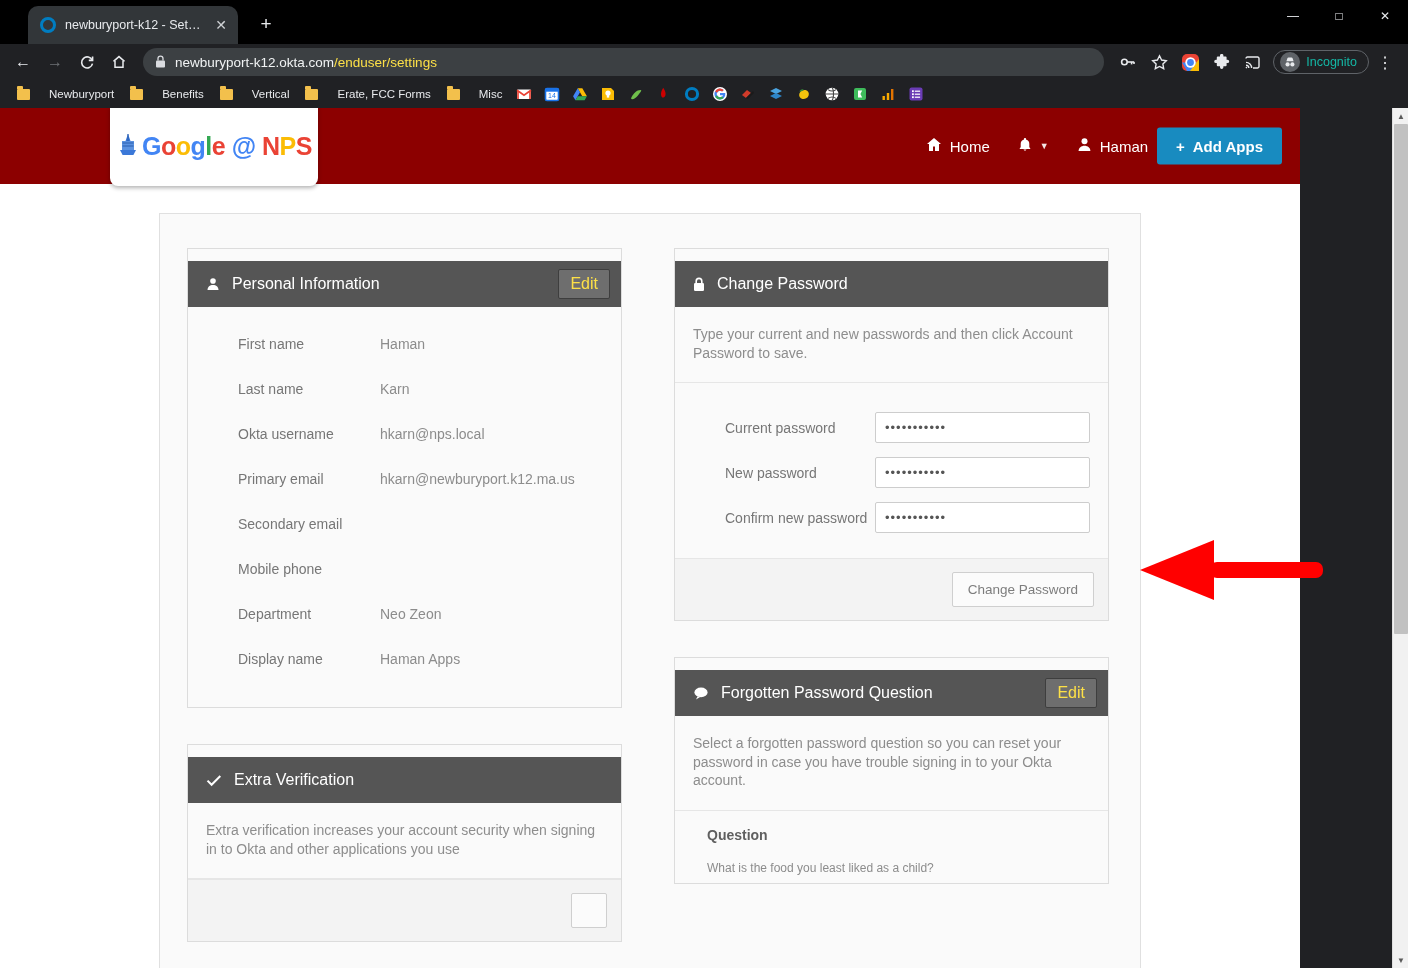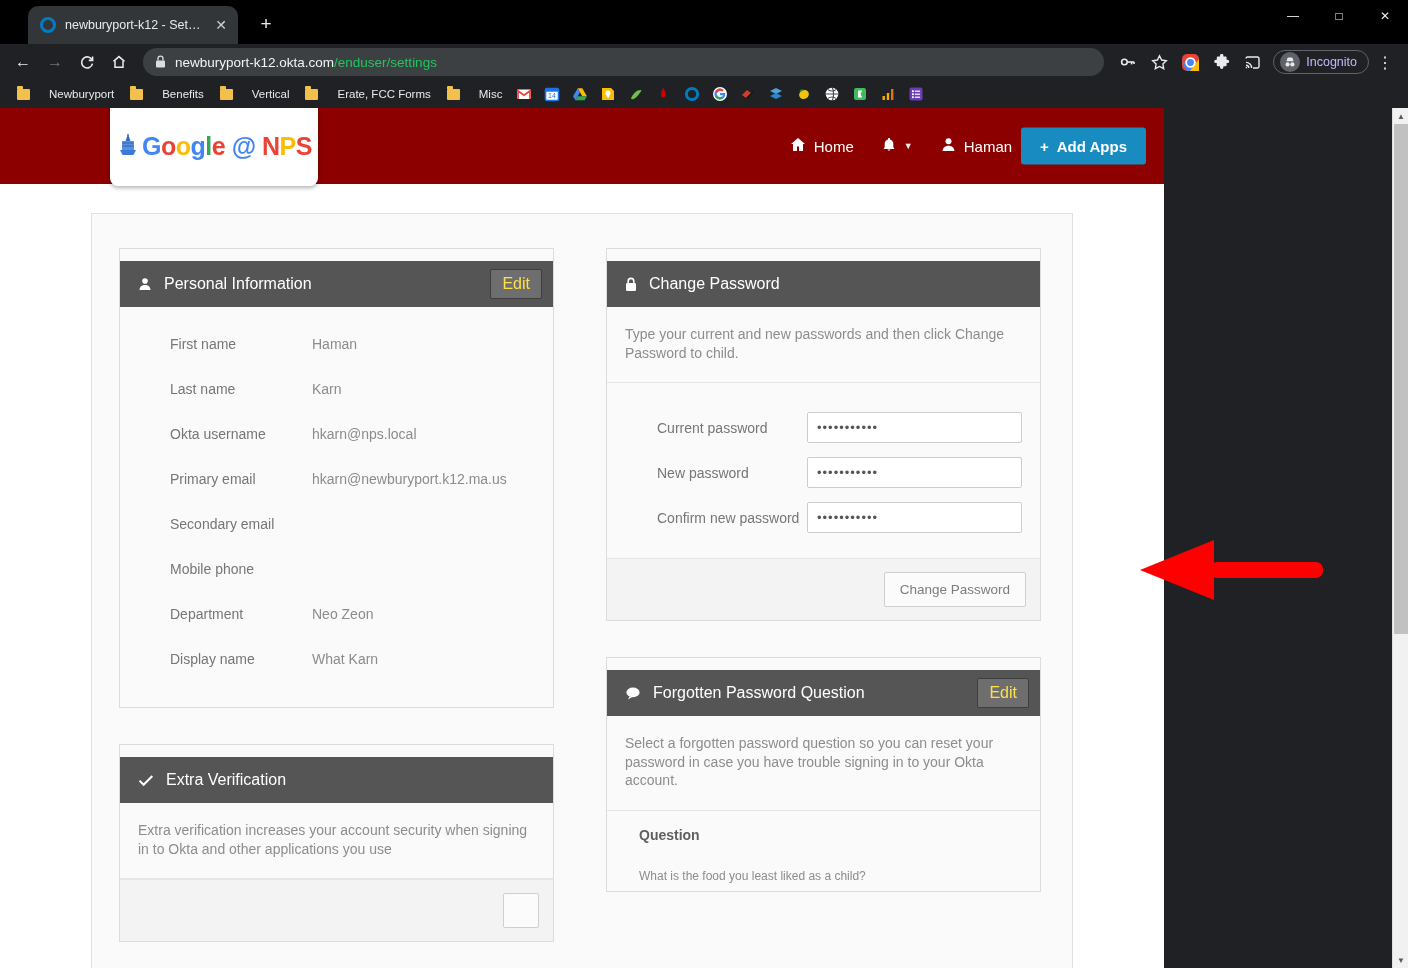--- a/index.html
+++ b/index.html
@@ -58,26 +58,26 @@
   }
   .tb-icon.dim { color: #6e7275; }
   .omnibox {
     flex: 1; height: 28px; background: #3c4043; border-radius: 14px;
     display: flex; align-items: center; padding: 0 12px; gap: 9px;
     margin: 0 7px; min-width: 0;
   }
   .omni-lock { color: #dadce0; font-size: 11px; flex: none; }
   .omni-url { font-size: 13.5px; white-space: nowrap; overflow: hidden; }
   .omni-url .host { color: #f1f3f4; }
-  .omni-url .path { color: #22c55e; }
+  .omni-url .path { color: #fde047; }
   .tb-right { display: flex; align-items: center; gap: 1px; }
   .incognito-pill {
     display: flex; align-items: center; gap: 6px; height: 24px;
     border: 1px solid #5f6368; border-radius: 14px; padding: 0 11px 0 6px;
-    color: #c4b5fd; font-size: 12.5px; margin-left: 5px;
+    color: #14b8a6; font-size: 12.5px; margin-left: 5px;
   }
   .incog-avatar {
     width: 20px; height: 20px; border-radius: 50%; background: #5f6368;
     display: flex; align-items: center; justify-content: center;
   }
 
   .bookmarks {
     height: 28px; background: #202124;
     display: flex; align-items: center; padding: 0 10px; gap: 2px;
     overflow: hidden;
@@ -92,21 +92,21 @@
   }
   .bm-folder::before {
     content: ""; position: absolute; left: 0; top: -2.5px;
     width: 6px; height: 3px; background: #f3c04c; border-radius: 1px 1px 0 0;
   }
   .bm-ico { width: 16px; height: 16px; margin: 0 5px; flex: none; }
 
   
   .viewport {
     position: absolute; left: 0; top: 108px;
-    width: 1164px; height: 860px; background: #ffffff; overflow: hidden;
+    width: 1300px; height: 860px; background: #ffffff; overflow: hidden;
   }
   .okta-header {
     height: 76px; background: #8c0000; position: relative;
     display: flex; align-items: center;
   }
   .logo-card {
     position: absolute; left: 110px; top: -2px;
     width: 208px; height: 80px; background: #fff;
     border-radius: 0 0 8px 8px;
     box-shadow: 0 2px 4px rgba(0,0,0,.3);
@@ -180,21 +180,21 @@
   .info-value { color: #8c8c8c; font-size: 14px; }
 
   .pw-row { display: flex; align-items: center; padding: 5px 0 5px 32px; height: 45px; }
   .pw-label { width: 150px; color: #767676; font-size: 14px; flex: none; }
   .pw-input {
     width: 222px; height: 31px; border: 1px solid #cdcdcd; border-radius: 2px;
     background: #fff; color: #555; font-size: 13px; padding: 0 9px;
     letter-spacing: 1px; font-family: "Liberation Sans", sans-serif;
   }
   .q-block { padding: 16px 0 8px 32px; }
-  .q-label { color: #5f5f5f; font-size: 14px; font-weight: bold; margin-bottom: 26px; }
+  .q-label { color: #5f5f5f; font-size: 14px; font-weight: bold; margin-bottom: 18px; }
   .q-value { color: #8c8c8c; font-size: 12px; }
 
   
   .arrow { position: absolute; left: 1140px; top: 540px; pointer-events: none; }
 
   
   .scrollbar {
     position: absolute; right: 0; top: 108px; width: 16px; height: 860px;
     background: #f1f1f1; border-left: 1px solid #dfdfdf;
   }
@@ -523,21 +523,21 @@
                 <div class="info-row">
                   <span class="info-label">Mobile phone</span>
                   <span class="info-value"></span>
                 </div>
                 <div class="info-row">
                   <span class="info-label">Department</span>
                   <span class="info-value">Neo Zeon</span>
                 </div>
                 <div class="info-row">
                   <span class="info-label">Display name</span>
-                  <span class="info-value">What Karn</span>
+                  <span class="info-value">Haman Apps</span>
                 </div>
               </div>
             </div>
 
             <div class="panel">
               <div class="panel-head">
                 <span class="ph-icon">
                   <svg width="16" height="13" viewBox="0 0 16 13" fill="none" stroke="#fff" stroke-width="2">
                       <path d="M1.5 6.6 5.6 10.8 14.3 2"></path>
                     </svg>
@@ -557,21 +557,21 @@
             <div class="panel">
               <div class="panel-head">
                 <span class="ph-icon">
                   <svg width="12" height="15" viewBox="0 0 12 15" fill="#fff">
                       <rect x="1" y="6" width="10" height="8" rx="1.2"></rect>
                       <path d="M3.2 6V4.2a2.8 2.8 0 0 1 5.6 0V6" fill="none" stroke="#fff" stroke-width="1.6"></path>
                     </svg>
                 </span>
                 <span class="ph-title">Change Password</span>
               </div>
-              <div class="panel-desc">Type your current and new passwords and then click Change Password to child.</div>
+              <div class="panel-desc">Type your current and new passwords and then click Account Password to save.</div>
               <div class="panel-body">
                 <div class="pw-row">
                   <span class="pw-label">Current password</span>
                   <input class="pw-input" type="text" readonly="" value="•••••••••••" style="">
                 </div>
                 <div class="pw-row">
                   <span class="pw-label">New password</span>
                   <input class="pw-input" type="text" readonly="" value="•••••••••••" style="">
                 </div>
                 <div class="pw-row">

